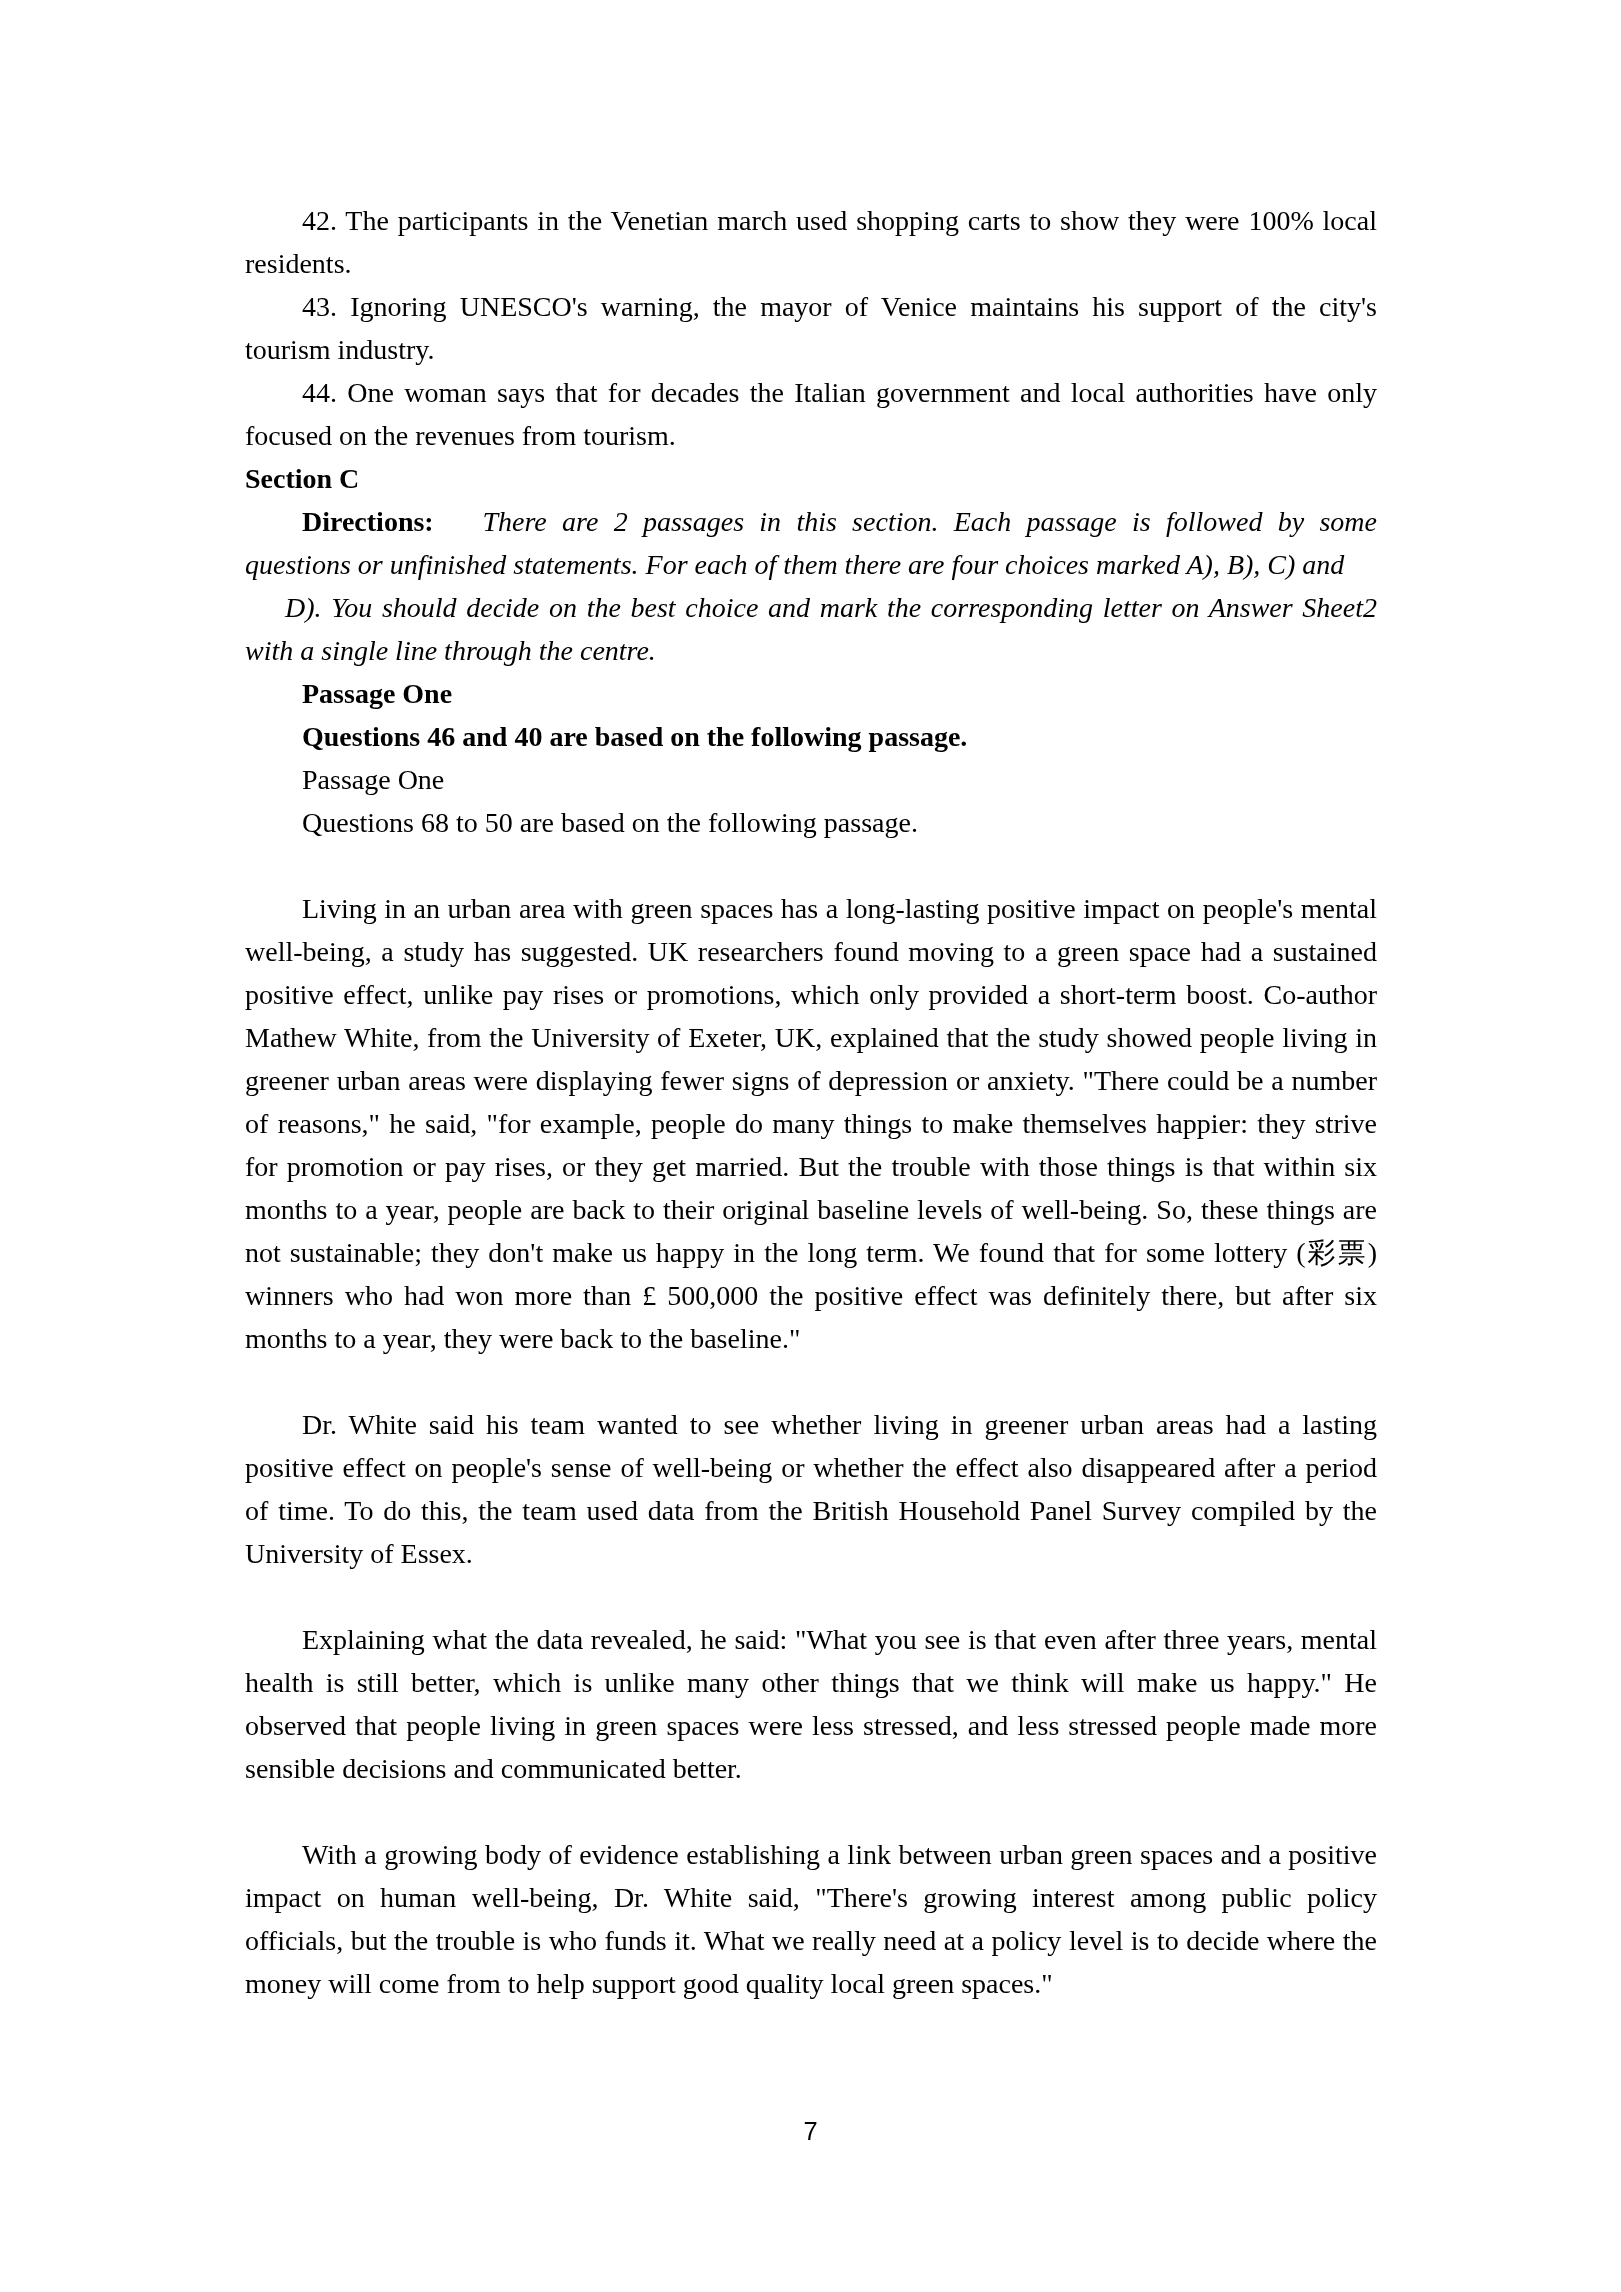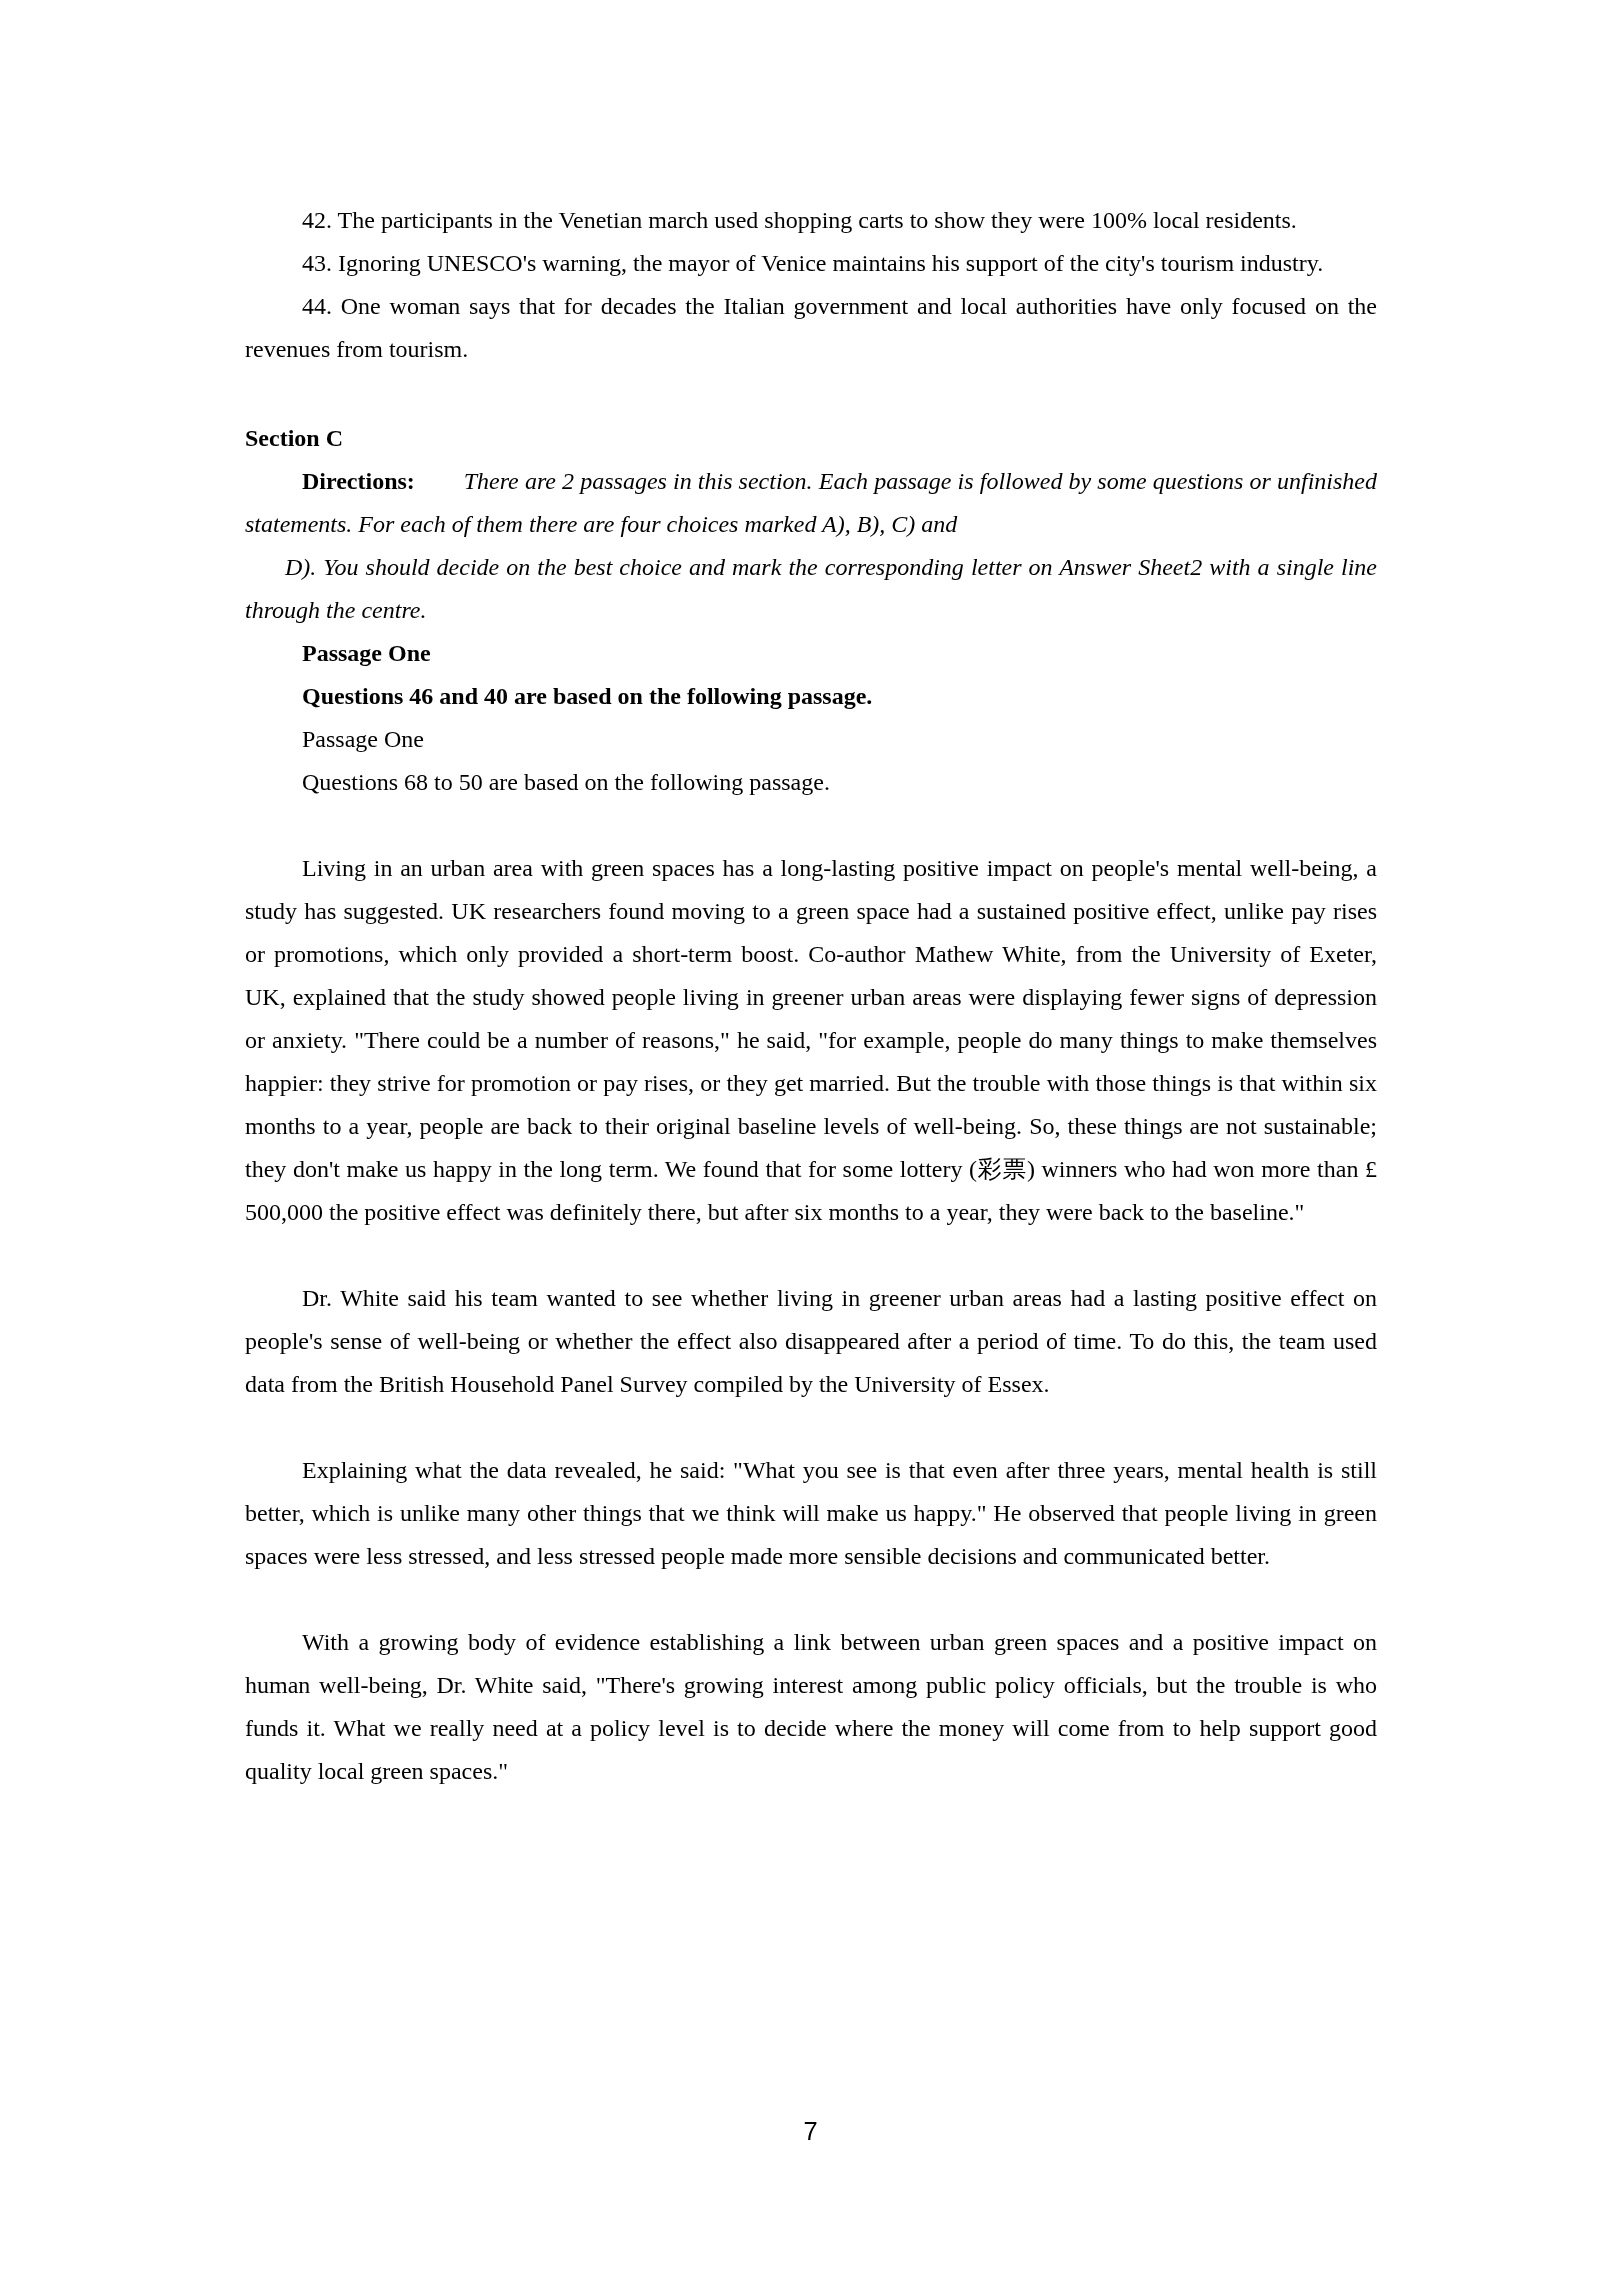--- a/index.html
+++ b/index.html
@@ -13,32 +13,31 @@
     height: 2293px;
     overflow: hidden;
     color: #000000;
     font-family: "Liberation Serif", serif;
   }
   .content {
     position: absolute;
     left: 245px;
     top: 199px;
     width: 1132px;
-    font-size: 24px;
+    font-size: 28px;
     line-height: 43px;
     text-align: justify;
   }
   .content p {
     margin: 0;
     padding: 0;
     text-indent: 57px;
   }
   .content p.noindent {
     text-indent: 0;
-    margin-top: 46px;
   }
   .bold {
     font-weight: bold;
   }
   .dir-label {
     font-weight: bold;
     font-style: normal;
     margin-right: 8.8px;
   }
   .dir-text {

